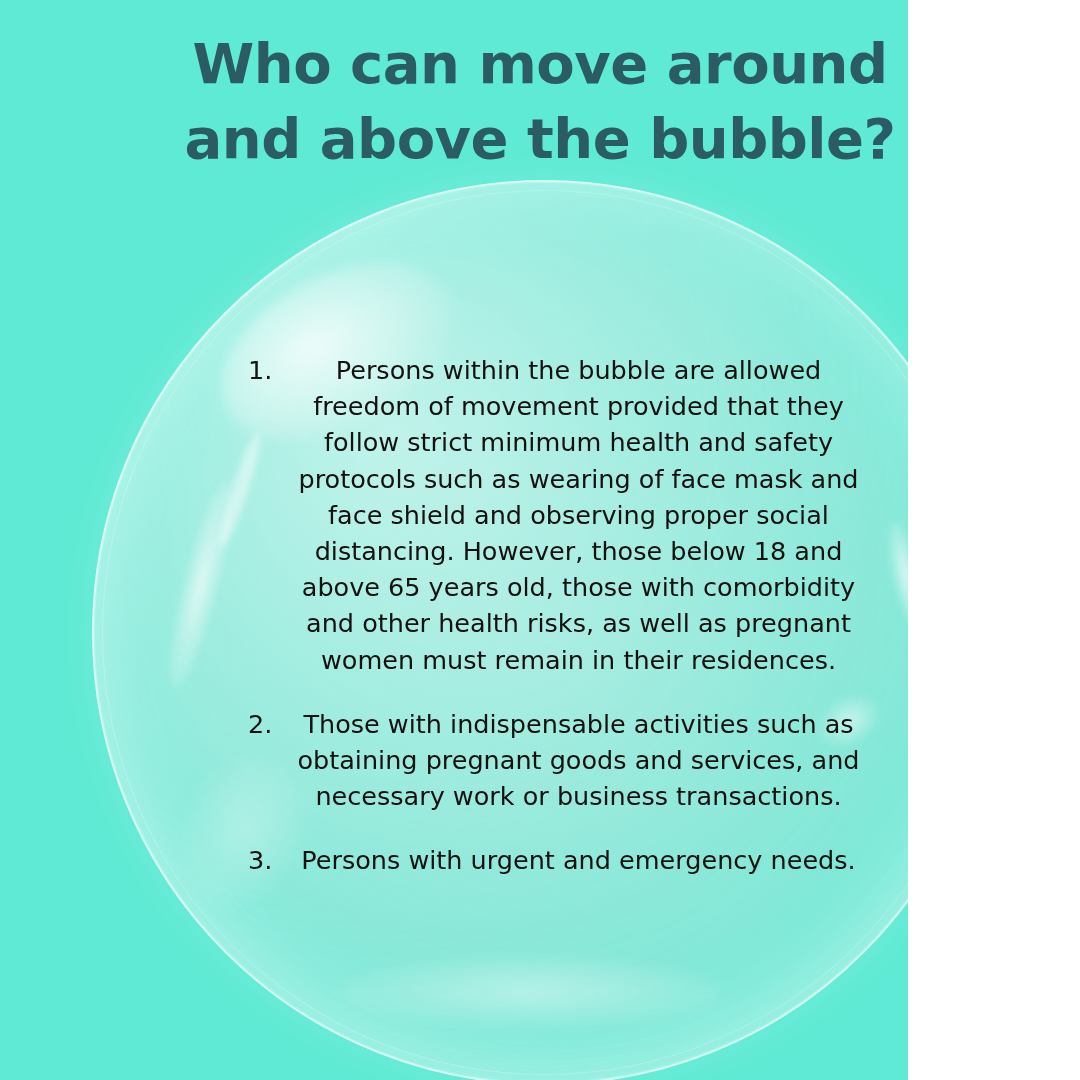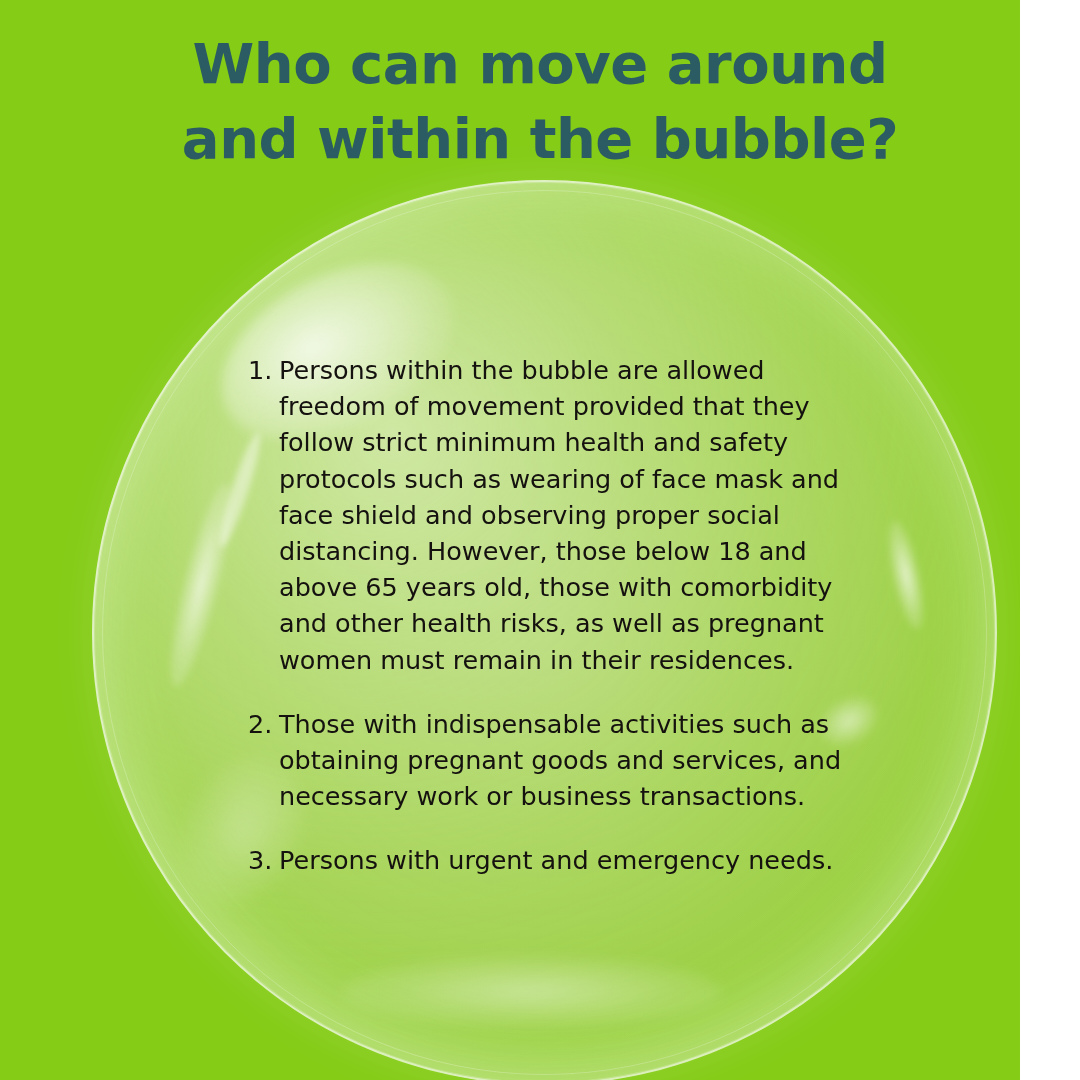--- a/index.html
+++ b/index.html
@@ -7,23 +7,23 @@
     padding: 0;
   }
   body {
     width: 1080px;
     height: 1080px;
     overflow: hidden;
     font-family: "Liberation Sans", sans-serif;
   }
   #poster {
     position: relative;
-    width: 1020px;
+    width: 908px;
     height: 1080px;
-    background: #84cc16;
+    background: #5eead4;
     overflow: hidden;
   }
   
   #headline {
     position: absolute;
     top: 26px;
     left: 0;
     width: 1080px;
     text-align: center;
     color: #2b5b63;
@@ -166,30 +166,31 @@
     margin-bottom: 28px;
   }
   .item:last-child { margin-bottom: 0; }
   .item-num {
     flex: 0 0 auto;
     width: 31px;
     white-space: nowrap;
   }
   .item-text {
     flex: 1 1 auto;
+    text-align: center;
   }
 </style>
 </head>
 <body>
 
 <div id="poster">
 
   <div id="headline">
     <span class="hl-line">Who can move around</span>
-    <span class="hl-line">and within the bubble?</span>
+    <span class="hl-line">and above the bubble?</span>
   </div>
 
   <div id="bubble-wrap">
     <div class="bubble-body"></div>
     <div class="bubble-rim"></div>
     <div class="bubble-rim-soft"></div>
     <div class="hl-main"></div>
     <div class="hl-streak-a"></div>
     <div class="hl-streak-b"></div>
     <div class="hl-right-a"></div>

